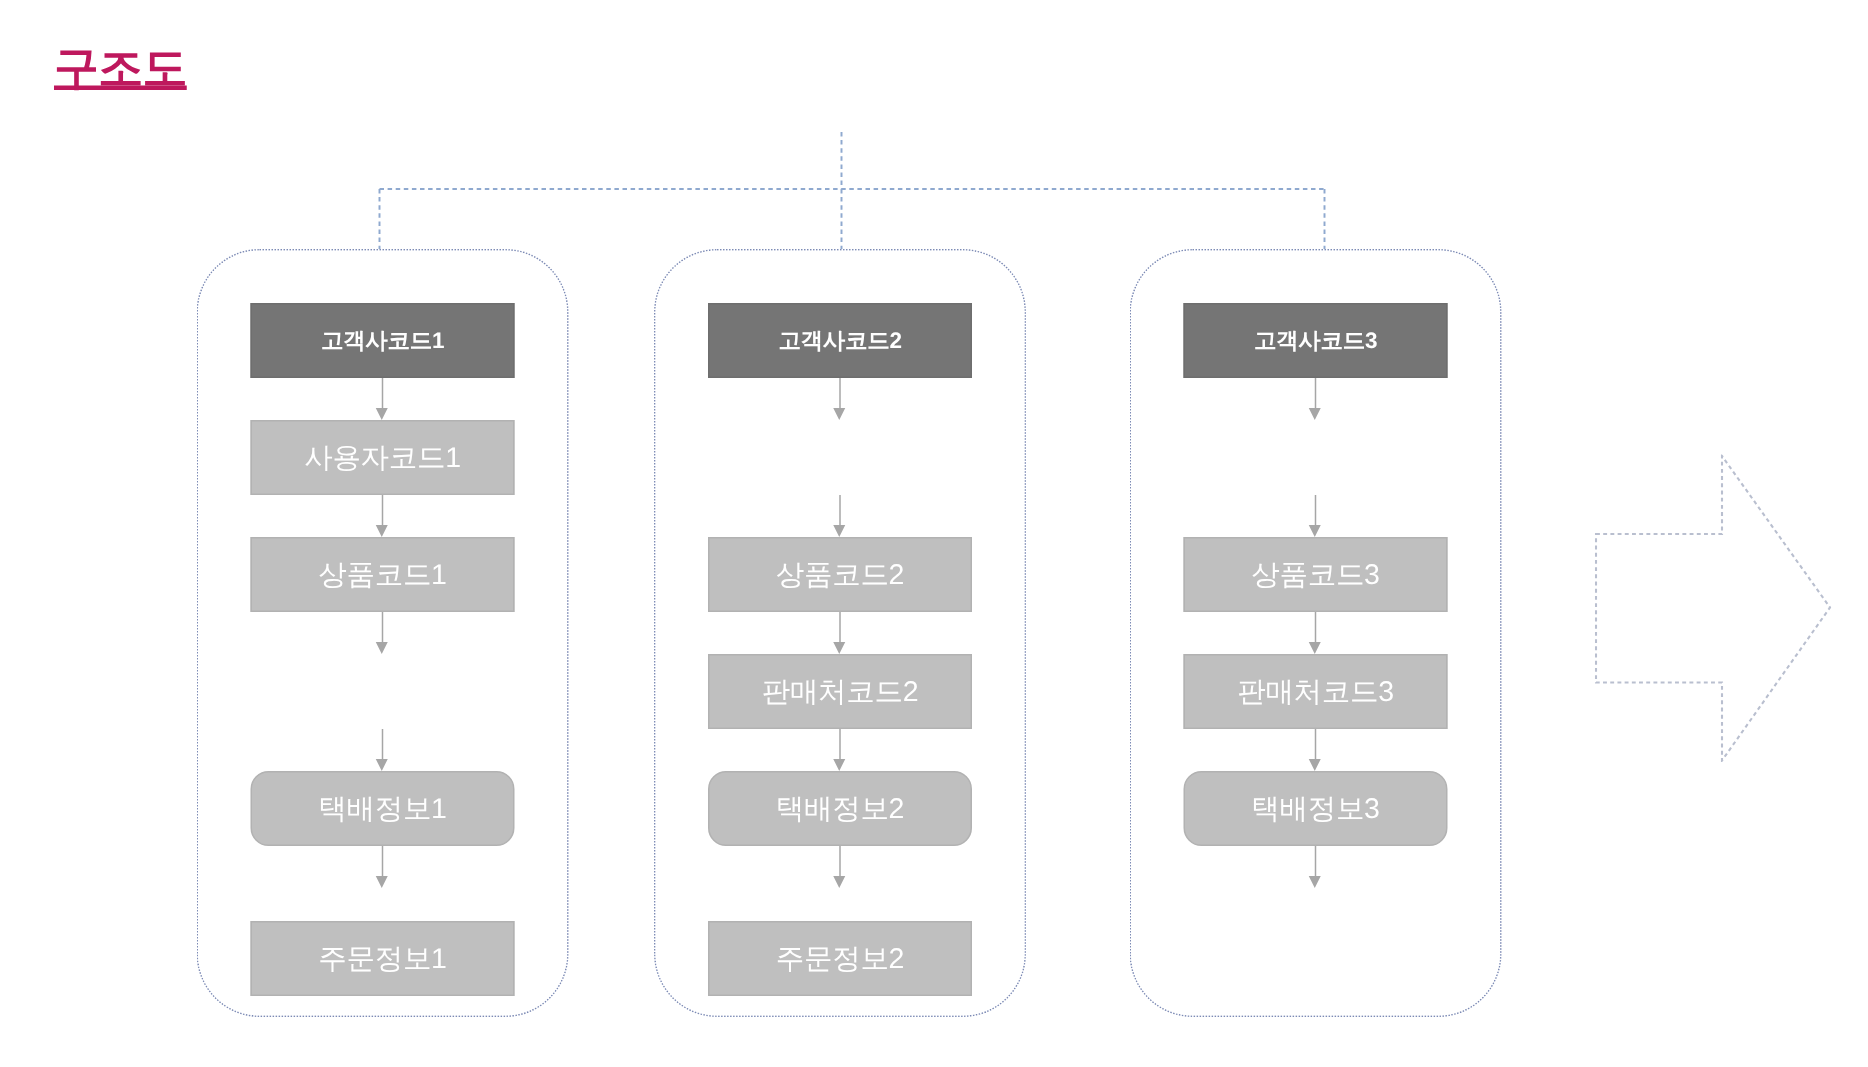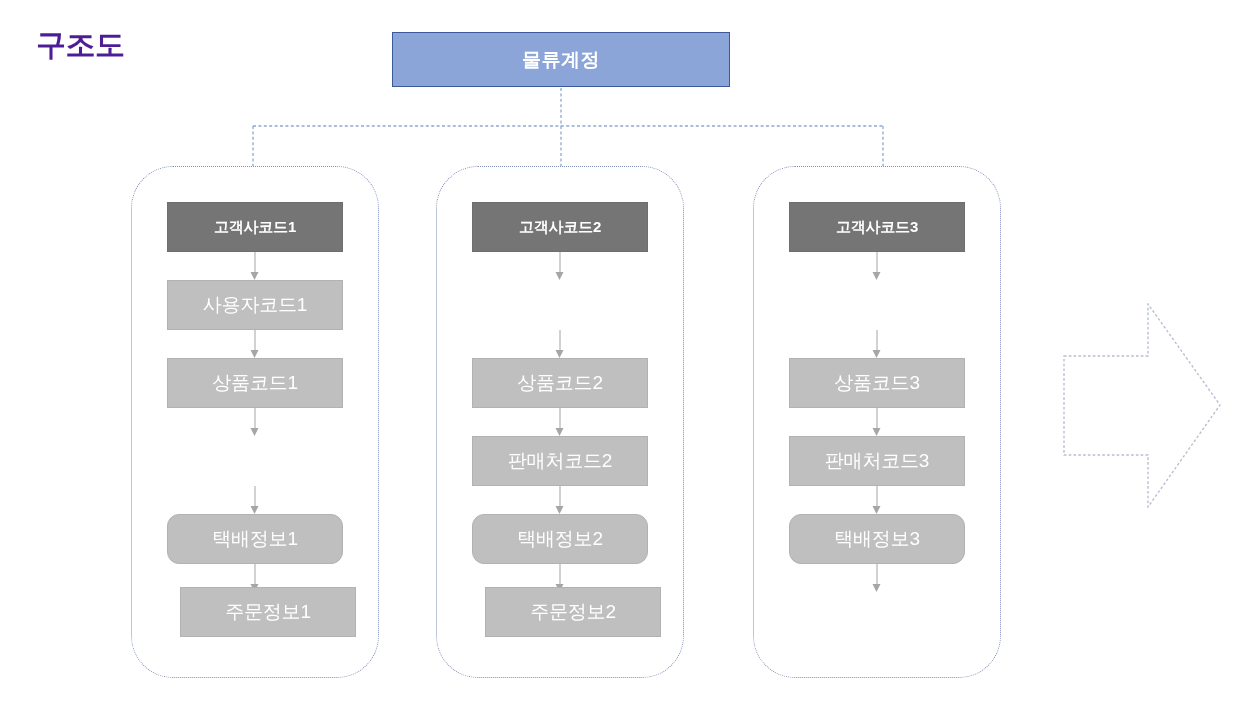--- a/index.html
+++ b/index.html
@@ -18,22 +18,23 @@
   }
 
   
   #page-title {
     position: absolute;
     left: 36px;
     top: 25px;
     font-size: 30px;
     font-weight: bold;
     letter-spacing: -0.5px;
-    color: #4c1d95;
+    color: #be185d;
     white-space: nowrap;
+    text-decoration: underline;
   }
 
   
   #root-node {
     position: absolute;
     left: 392px;
     top: 32px;
     width: 338px;
     height: 55px;
     background: #8BA5D9;
@@ -101,21 +102,21 @@
     font-weight: bold;
     font-size: 15px;
   }
 
   
   .node.r0 { top: 35px;  }
   .node.r1 { top: 113px; }
   .node.r2 { top: 191px; }
   .node.r3 { top: 269px; }
   .node.r4 { top: 347px; border-radius: 12px; }
-  .node.r5 { top: 420px; margin-left: 13px; }
+  .node.r5 { top: 447px; }
 
   
   .inner-arrow {
     position: absolute;
     left: 50%;
     transform: translateX(-50%);
     width: 9px;
     height: 28px;
     pointer-events: none;
   }
@@ -163,23 +164,20 @@
   <svg id="connector" viewBox="0 0 1245 711" xmlns="http://www.w3.org/2000/svg">
     <g stroke="#8FA9CF" stroke-width="1.3" fill="none" stroke-dasharray="3,2.4">
       <line x1="561" y1="88" x2="561" y2="126"></line>
       <line x1="253" y1="126" x2="883" y2="126"></line>
       <line x1="253" y1="126" x2="253" y2="166"></line>
       <line x1="561" y1="126" x2="561" y2="166"></line>
       <line x1="883" y1="126" x2="883" y2="166"></line>
     </g>
   </svg>
 
-  <div id="root-node">
-    <span class="label">물류계정</span>
-  </div>
 
   <div class="group" id="group-0">
     <div class="node head r0">
       <span class="label">고객사코드1</span>
     </div>
     <div class="inner-arrow a0">
       <span class="shaft"></span>
         <span class="head"></span>
     </div>
     <div class="node r1">

